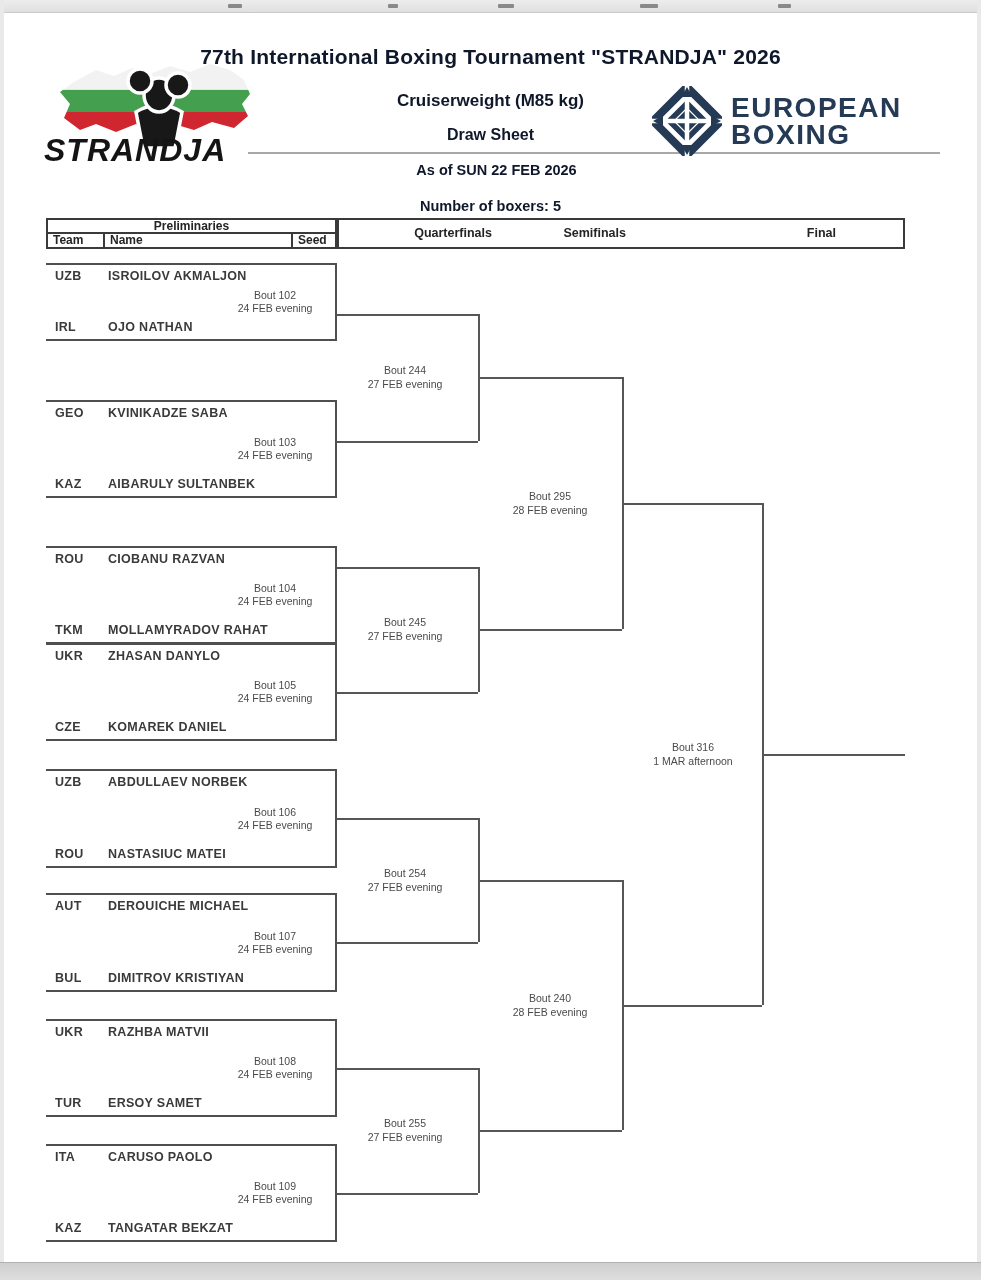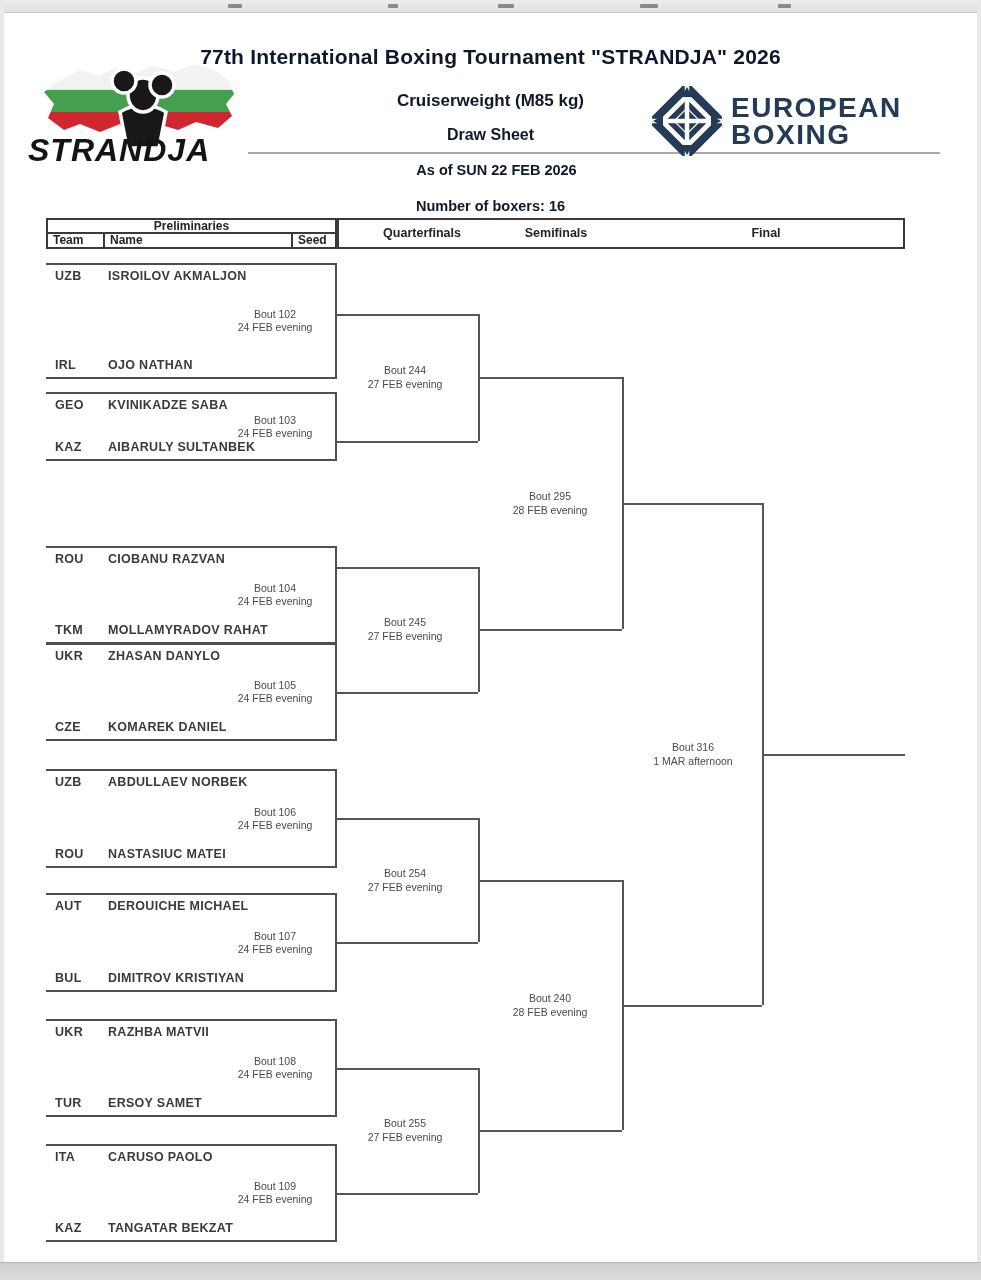--- a/index.html
+++ b/index.html
@@ -19,38 +19,38 @@
   
   .ctr { position:absolute; left:0; width:981px; text-align:center; font-weight:bold; color:#0f172a; }
   .title      { top:45px;  font-size:21px;   letter-spacing:.2px; }
   .weight     { top:91px;  font-size:17px; }
   .sheettype  { top:126px; font-size:16px; }
   .asof       { top:162px; font-size:14.5px;padding-left:12px; }
   .boxcount   { top:198px; font-size:14.5px; }
   .hrule { position:absolute; top:152px; left:248px; width:692px; border-top:2px solid #a8a8a8; }
 
   
-  .strandja { position:absolute; left:28px; top:60px; width:222px; height:108px; }
+  .strandja { position:absolute; left:44px; top:60px; width:222px; height:108px; }
   .eubox { position:absolute; left:652px; top:86px; display:flex; align-items:center; }
   .eubox .words { margin-left:9px; color:#243a55; font-weight:bold; font-size:28px;
     line-height:27px; letter-spacing:1.5px; transform:scaleY(1.02); }
 
   
   .prelimbox { position:absolute; left:46px; top:218px; width:291px; height:31px;
     border:2px solid #3a3a3a; background:#fff; }
   .prelimbox .r1 { height:14px; border-bottom:2px solid #3a3a3a; text-align:center;
     font-size:12px; font-weight:bold; line-height:13px; }
   .prelimbox .r2 { display:flex; height:13px; font-size:12px; font-weight:bold; }
   .prelimbox .r2 > div { line-height:13px; padding-left:5px; }
   .cell-team { width:57px; border-right:2px solid #3a3a3a; }
   .cell-name { flex:1; border-right:2px solid #3a3a3a; }
   .cell-seed { width:42px; }
   .roundbox { position:absolute; left:337px; top:218px; width:568px; height:31px;
     border:2px solid #3a3a3a; background:#fff; }
-  .roundbox span { position:absolute; top:0; width:140px; text-align:center;
+  .roundbox span { position:absolute; top:0; width:140px; text-align:right;
     font-size:12.5px; font-weight:bold; line-height:27px; }
 
   
   .pair { position:absolute; left:46px; width:291px;
     border-top:2px solid #4f4f4f; border-bottom:2px solid #4f4f4f; border-right:2px solid #4f4f4f; }
   .ath { position:absolute; left:9px; font-size:12.5px; font-weight:bold;
     color:#3a3a3a; letter-spacing:.3px; white-space:nowrap; }
   .ath.top { top:4px; } .ath.bot { bottom:5px; }
   .ath .team { display:inline-block; width:53px; }
   .plabel { position:absolute; left:159px; width:140px; top:50%;
@@ -72,21 +72,21 @@
   <i class="mark" style="left:778px;width:13px"></i>
 </div>
 <div class="scan-side" style="left:0"></div>
 <div class="scan-side" style="right:0"></div>
 
 <div class="ctr title">77th International Boxing Tournament "STRANDJA" 2026</div>
 <div class="ctr weight">Cruiserweight (M85 kg)</div>
 <div class="ctr sheettype">Draw Sheet</div>
 <div class="hrule"></div>
 <div class="ctr asof">As of SUN 22 FEB 2026</div>
-<div class="ctr boxcount">Number of boxers: 16</div>
+<div class="ctr boxcount">Number of boxers: 5</div>
 
 <div class="strandja">
   <svg width="222" height="108" viewBox="0 0 222 108">
     <defs>
       <clipPath id="mapclip">
         <polygon points="30,22 52,10 70,16 88,8 106,14 126,6 146,12 166,4 186,10 200,20 206,34 198,44 204,56 190,68 168,62 150,70 130,64 110,72 92,64 72,72 52,64 36,70 20,58 26,44 16,32"></polygon>
       </clipPath>
     </defs>
     <g clip-path="url(#mapclip)">
       <rect x="10" y="2" width="200" height="28" fill="#f2f2f2" stroke="#d9d9d9" stroke-width="1"></rect>
@@ -134,29 +134,29 @@
     <div class="cell-name">Name</div>
     <div class="cell-seed">Seed</div>
   </div>
 </div>
 <div class="roundbox">
   <span style="left:13px">Quarterfinals</span>
   <span style="left:147px">Semifinals</span>
   <span style="left:357px">Final</span>
 </div>
 
-<div class="pair" style="top:263px;height:116px">
+<div class="pair" style="top:263px;height:78px">
   <div class="ath top"><span class="team">UZB</span><span>ISROILOV AKMALJON</span></div>
   <div class="ath bot"><span class="team">IRL</span><span>OJO NATHAN</span></div>
   <div class="plabel">
       <div>Bout 102</div>
       <div>24 FEB evening</div>
     </div>
 </div>
-<div class="pair" style="top:392px;height:69px">
+<div class="pair" style="top:400px;height:98px">
   <div class="ath top"><span class="team">GEO</span><span>KVINIKADZE SABA</span></div>
   <div class="ath bot"><span class="team">KAZ</span><span>AIBARULY SULTANBEK</span></div>
   <div class="plabel">
       <div>Bout 103</div>
       <div>24 FEB evening</div>
     </div>
 </div>
 <div class="pair" style="top:546px;height:98px">
   <div class="ath top"><span class="team">ROU</span><span>CIOBANU RAZVAN</span></div>
   <div class="ath bot"><span class="team">TKM</span><span>MOLLAMYRADOV RAHAT</span></div>

